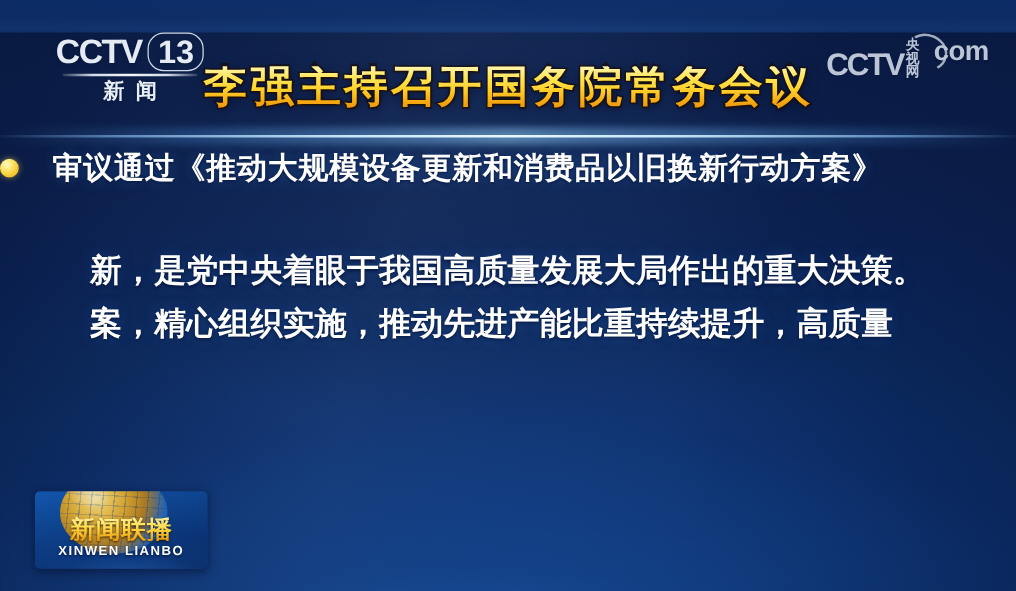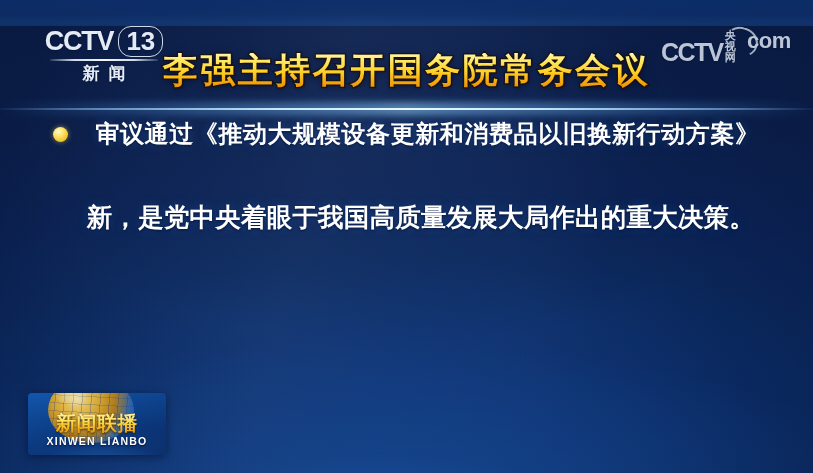--- a/index.html
+++ b/index.html
@@ -292,21 +292,20 @@
     z-index: 0;
   }
 
   
   #subtitle-row {
     position: absolute;
     left: 0; right: 0;
     top: 122px;
     display: flex;
     align-items: center;
-    justify-content: center;
     gap: 27px;
   }
   #subtitle-bullet {
     width: 15px;
     height: 15px;
     border-radius: 50%;
     background: radial-gradient(circle at 36% 30%,
       #fff9c8 0%,
       #ffe97a 28%,
       #f6cf3c 58%,
@@ -338,21 +337,21 @@
     font-family: "DejaVu Sans", "Liberation Sans", sans-serif;
     font-weight: 700;
     font-size: 25.5px;
     line-height: 42px;
     color: #ffffff;
     white-space: nowrap;
     text-shadow: 0 1px 3px rgba(0,12,44,0.80),
                  0 0 10px rgba(40,110,205,0.35);
   }
   .body-line.indented { text-indent: 52px; }
-  .body-line.justify  { letter-spacing: 0.2px; text-align: right; }
+  .body-line.justify  { letter-spacing: 0.2px; }
 
   
   #xinwen-lianbo-bug {
     position: absolute;
     left: 28px;
     bottom: 18px;
     width: 138px;
     height: 62px;
     border-radius: 4px;
     overflow: hidden;
@@ -503,20 +502,21 @@
     <div class="divider-core"></div>
   </div>
 
   <div id="subtitle-row">
     <span id="subtitle-bullet"></span>
     <span id="subtitle-text">审议通过《推动大规模设备更新和消费品以旧换新行动方案》</span>
   </div>
 
   <div id="body-copy">
     <div class="body-line justify">新，是党中央着眼于我国高质量发展大局作出的重大决策。</div>
+    <div class="body-line justify">案，精心组织实施，推动先进产能比重持续提升，高质量</div>
   </div>
 
   <div id="xinwen-lianbo-bug">
     <div class="bug-bg"></div>
     <div class="bug-globe">
       <div class="bug-globe-mer"></div>
       <div class="bug-globe-shine"></div>
     </div>
     <div class="bug-sweep"></div>
     <div class="bug-cn">新闻联播</div>

